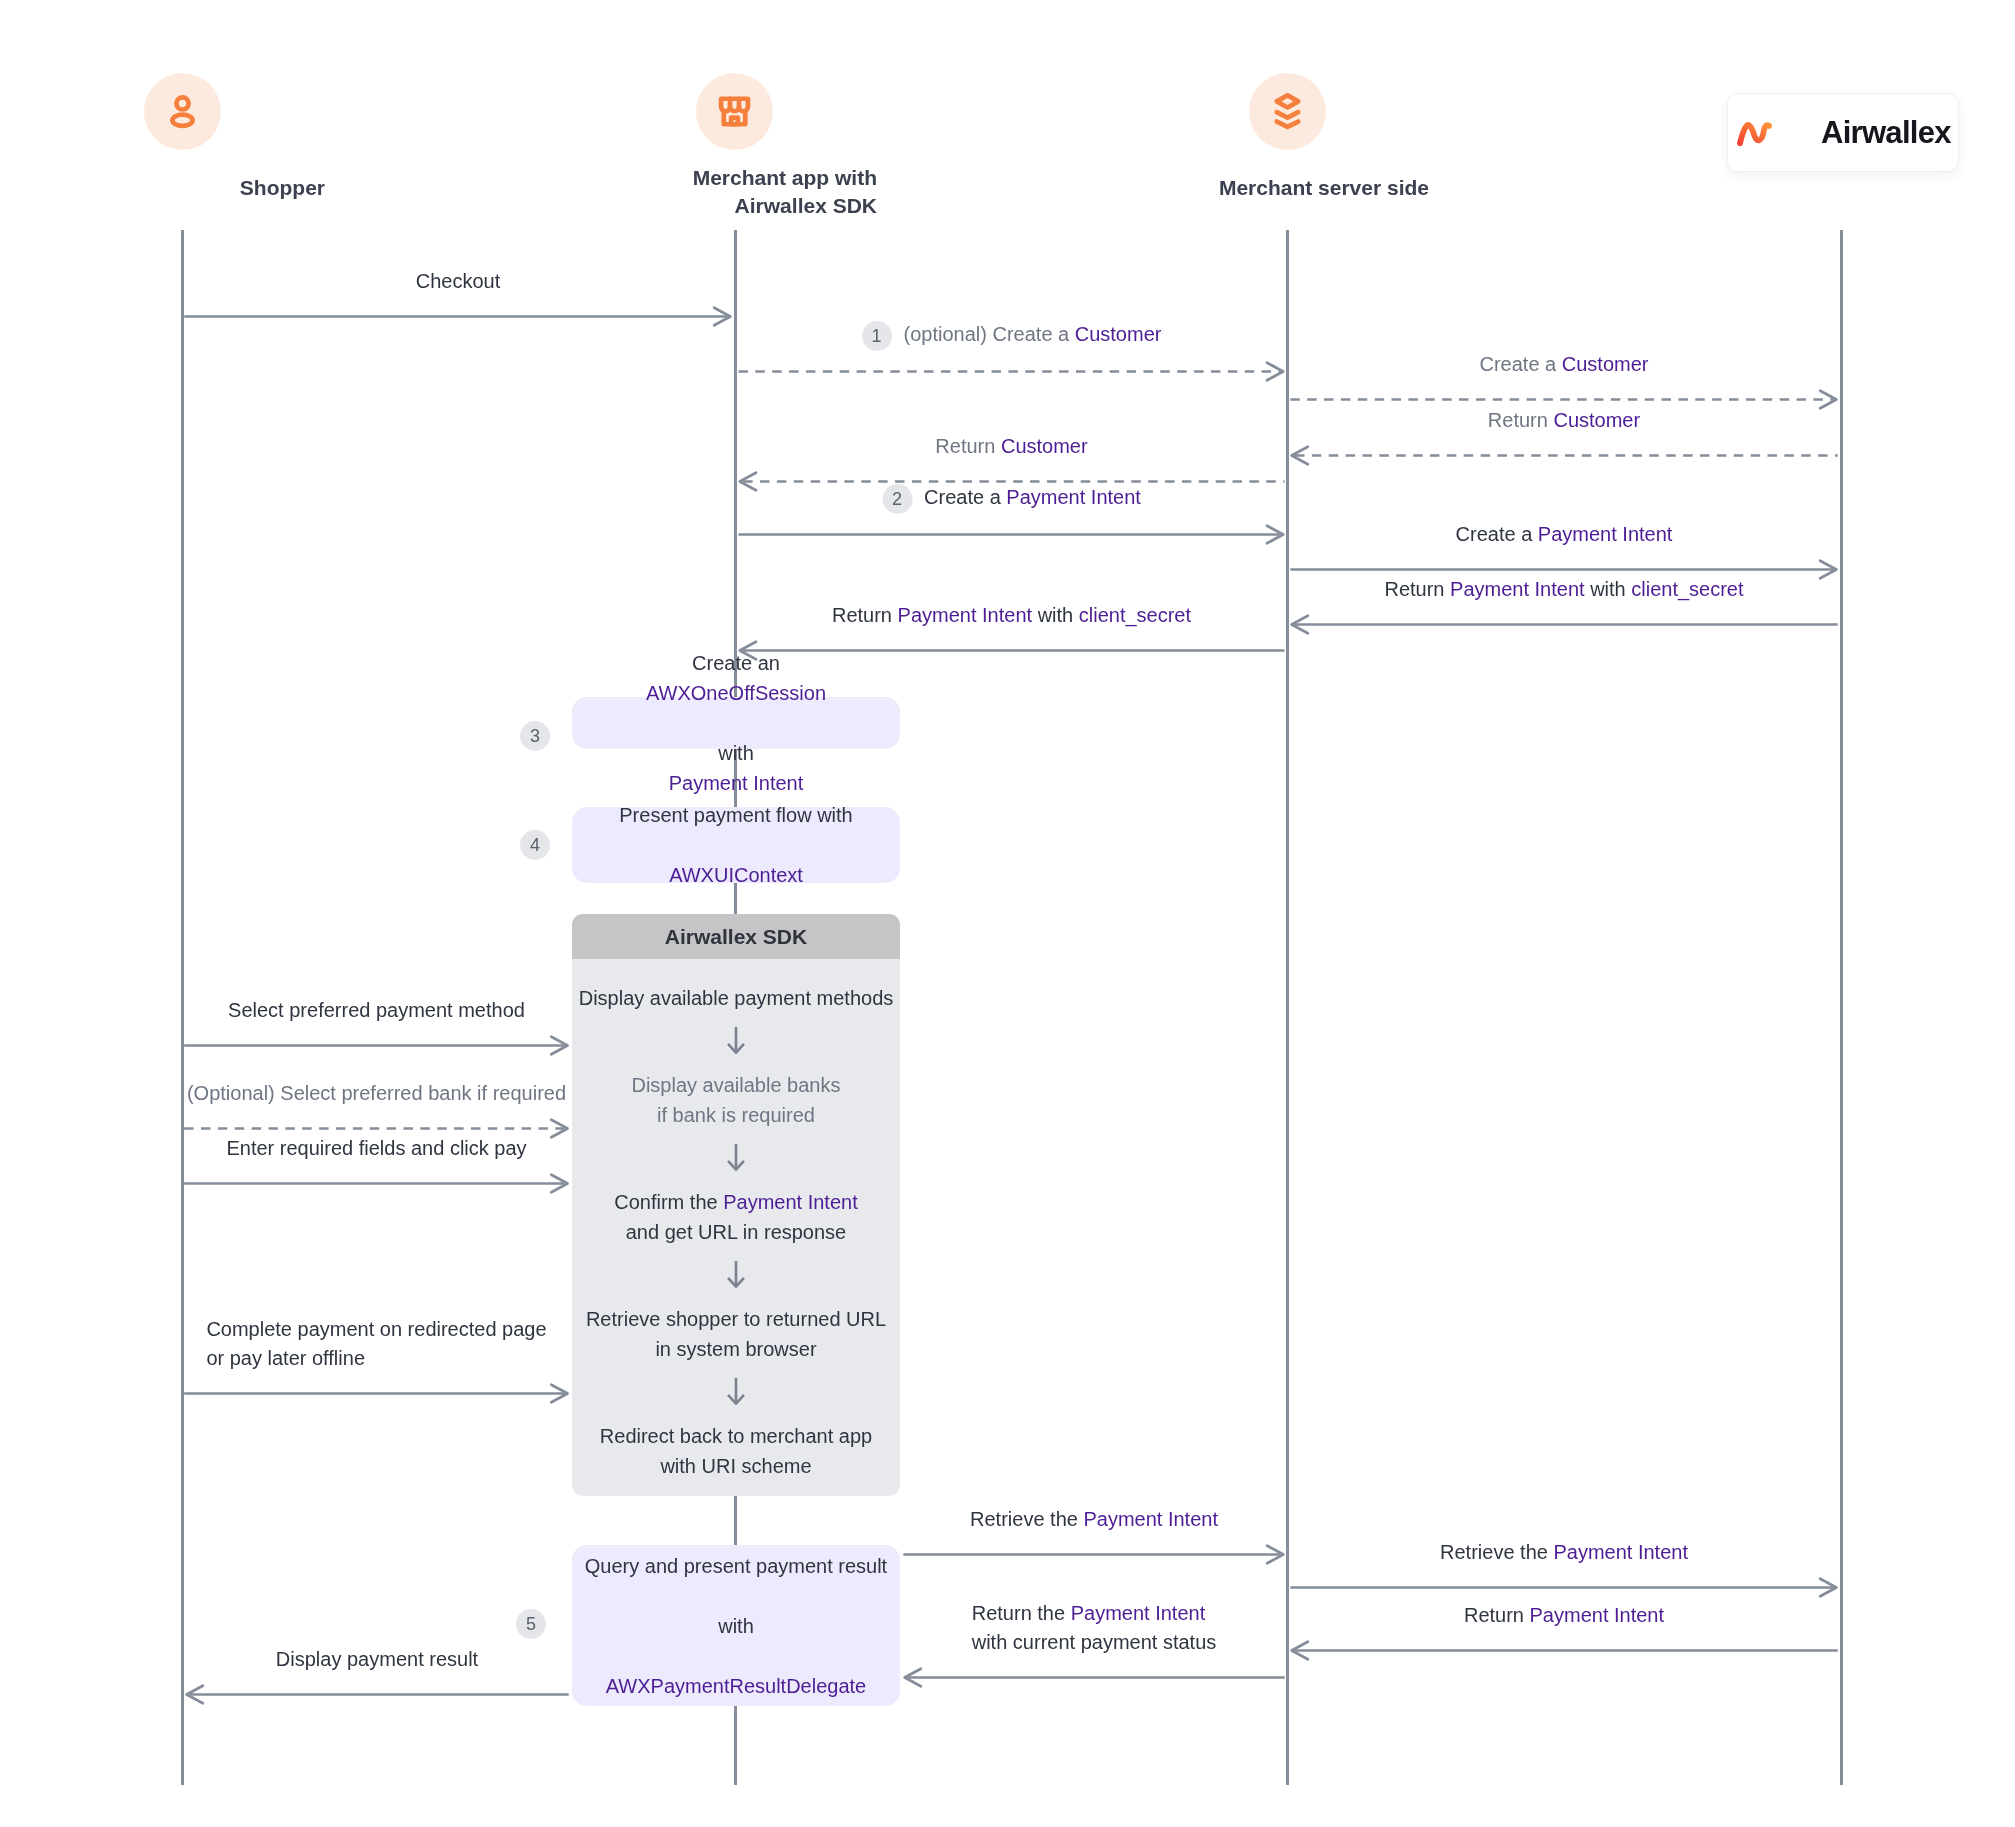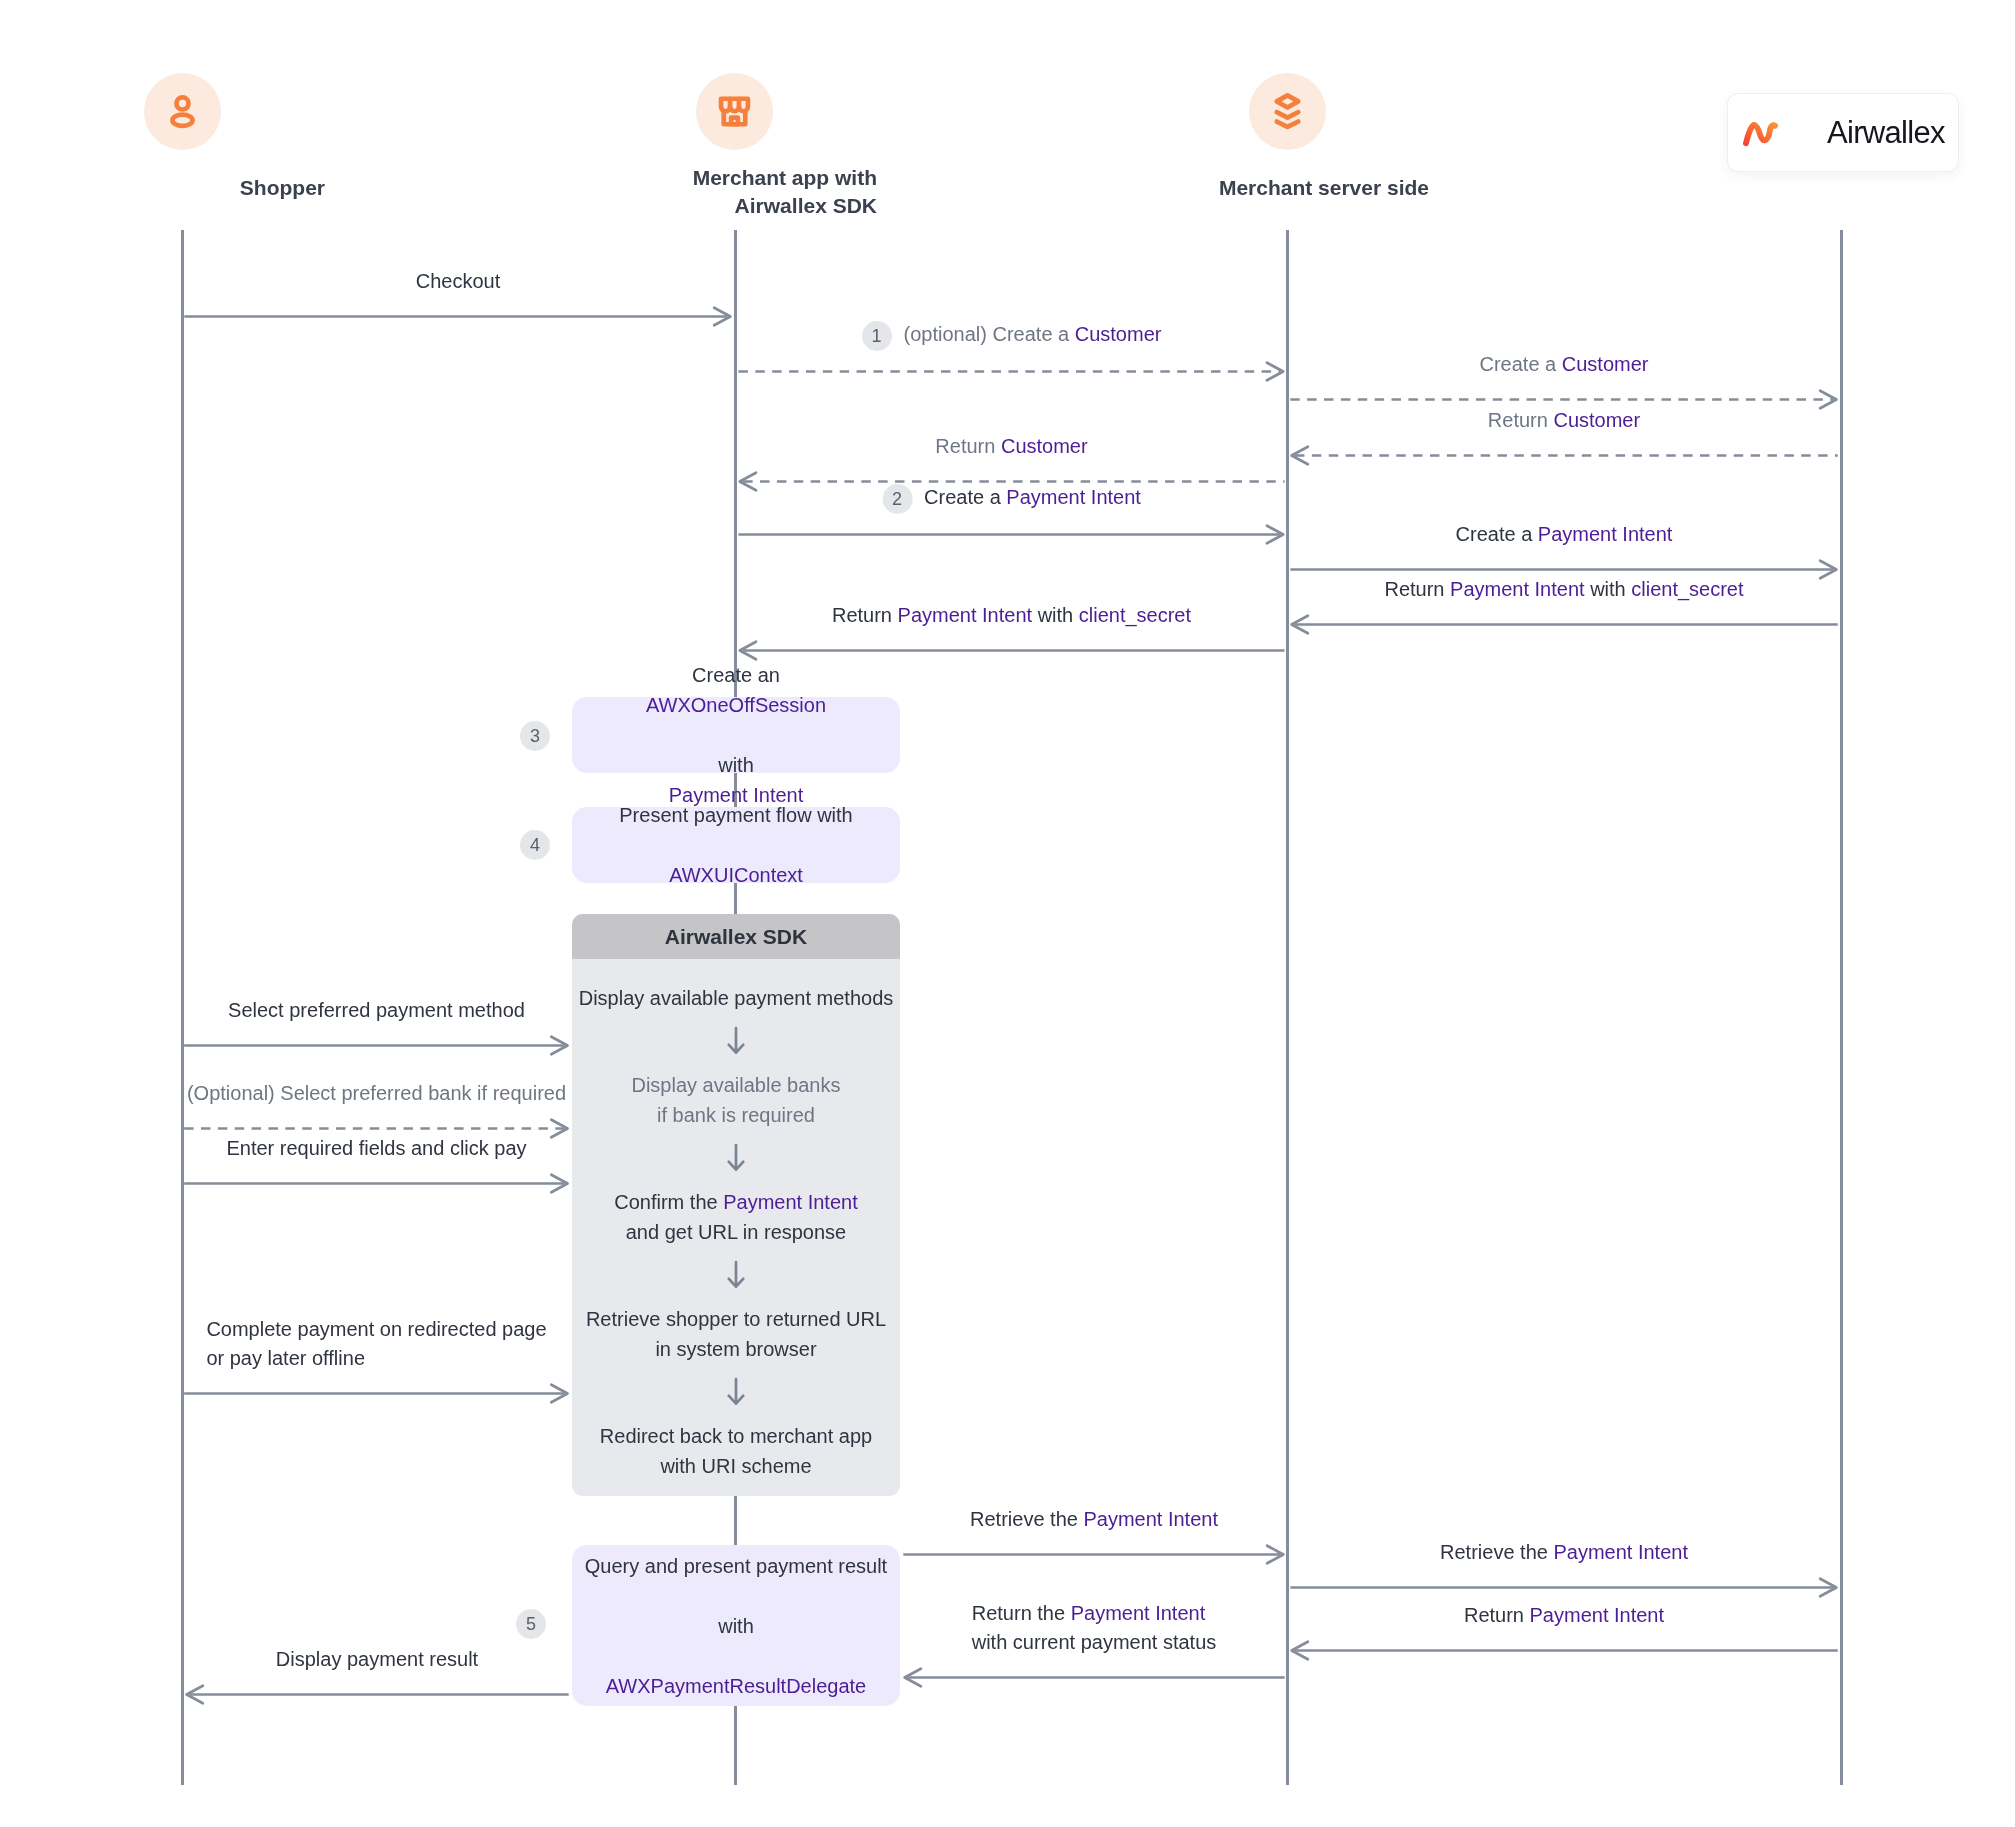--- a/index.html
+++ b/index.html
@@ -19,21 +19,21 @@
   .actor-label{
     position:absolute;width:284px;text-align:right;
     font-size:21px;font-weight:700;color:#3b414e;line-height:28px;
   }
   .awx-card{
     position:absolute;left:1727px;top:93px;width:230px;height:77px;
     background:#ffffff;border:1.4px solid #eceef0;border-radius:10.8px;
     box-shadow:0 4px 12px rgba(40,50,70,.06);
     display:flex;align-items:center;justify-content:center;gap:10.8px;
   }
-  .awx-brand{font-size:31px;font-weight:400;color:#15171c;letter-spacing:-0.7px;margin-left:36px;}
+  .awx-brand{font-size:31px;font-weight:700;color:#15171c;letter-spacing:-0.7px;margin-left:36px;}
   
   .lifeline{position:absolute;width:2.7px;top:230px;height:1555px;background:#848d99;}
   
   .msg{position:absolute;height:0;}
   .msg .lbl{
     position:absolute;left:50%;transform:translateX(-50%);
     bottom:20px;white-space:nowrap;text-align:left;
     font-size:20px;line-height:29px;color:#2f3540;
   }
   .kw{color:#4c1d95;font-weight:400;}
@@ -263,21 +263,21 @@
 
   <div class="msg" style="left: 185px; top: 1694px; width: 384px;">
       <svg width="384" height="27" style="position: absolute; left: 0px; top: -13.5px; overflow: visible; display: block;" viewBox="0 0 568 40">
         <line x1="7" x2="568" y1="20" y2="20" stroke="#848d99" stroke-width="4"></line>
         <polyline points="26,7 2,20 26,33" fill="none" stroke="#848d99" stroke-width="4" stroke-linecap="round" stroke-linejoin="round"></polyline>
       </svg>
     <div class="lbl"><span>Display payment result</span></div>
     </div>
 
   <span class="badge floating" style="left:520px;top:721px">3</span>
-  <div class="stepbox" style="top:697px;height:76px">
+  <div class="stepbox" style="top:697px;height:52px">
       <span>Create an </span>
       <span class="kw">AWXOneOffSession</span>
       <br>
       <span>with </span>
       <span class="kw">Payment Intent</span>
     </div>
 
   <span class="badge floating" style="left:520px;top:830px">4</span>
   <div class="stepbox" style="top:807px;height:76px">
       <span>Present payment flow with</span>

